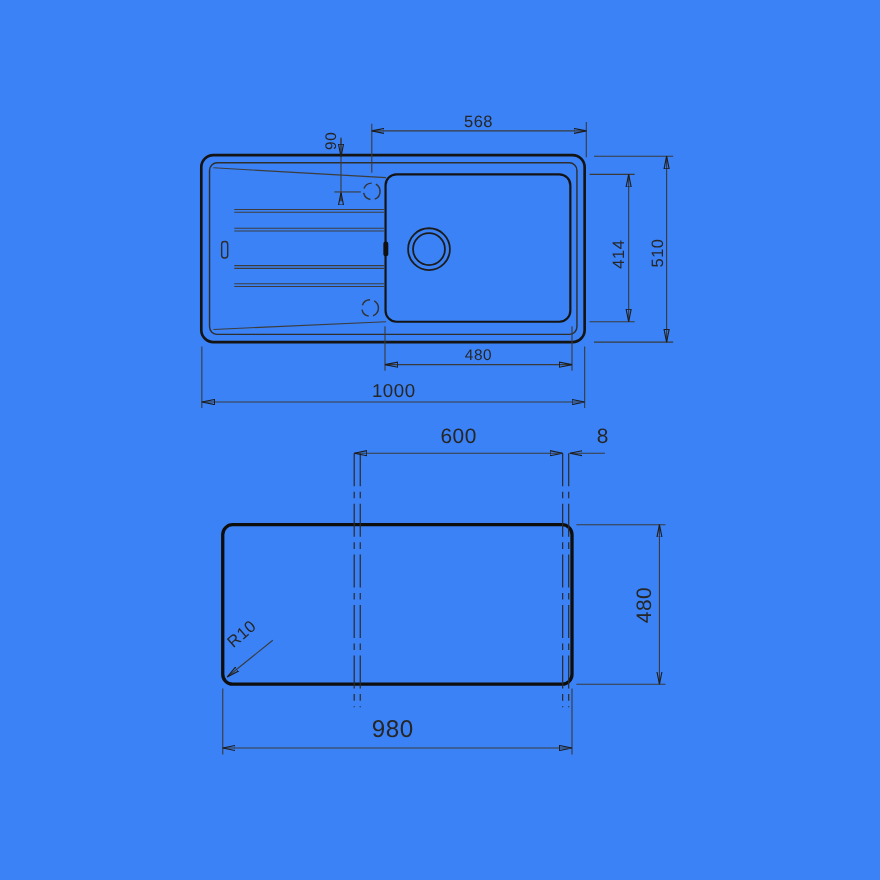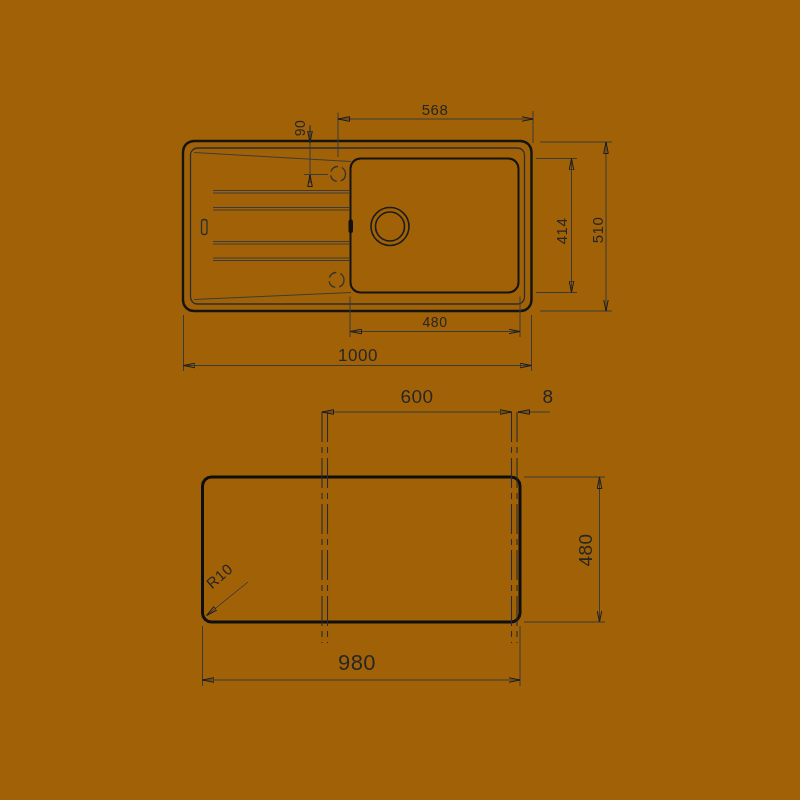--- a/index.html
+++ b/index.html
@@ -1,16 +1,16 @@
 <!DOCTYPE html>
 <html><head>
 <meta charset="utf-8">
 <style>
   html,body{margin:0;padding:0;background:#ffffff;}
-  .canvas{position:relative;width:800px;height:800px;background:#a16207;overflow:hidden;text-decoration:underline;}
+  .canvas{position:relative;width:800px;height:800px;background:#3b82f6;overflow:hidden;text-decoration:underline;}
   svg{display:block;}
   svg line, svg path, svg rect, svg circle{fill:none;stroke:#1c1c1c;stroke-linecap:butt;}
   .outline-thick{stroke-width:2.4;stroke:#141414;}
   .outline-med{stroke-width:2;stroke:#141414;}
   .outline-heavy{stroke-width:3;stroke:#0e0e0e;}
   .rim{stroke-width:1.3;stroke:#2e2e2e;}
   .thin{stroke-width:1;stroke:#3c3c3c;}
   .dim{stroke-width:1;stroke:#3a3a3a;}
   .cl{stroke-width:1.1;stroke:#2b2b2b;stroke-dasharray:30 5 6 5;}
   .tap{stroke-width:1.3;stroke:#333333;stroke-dasharray:9 4;}

